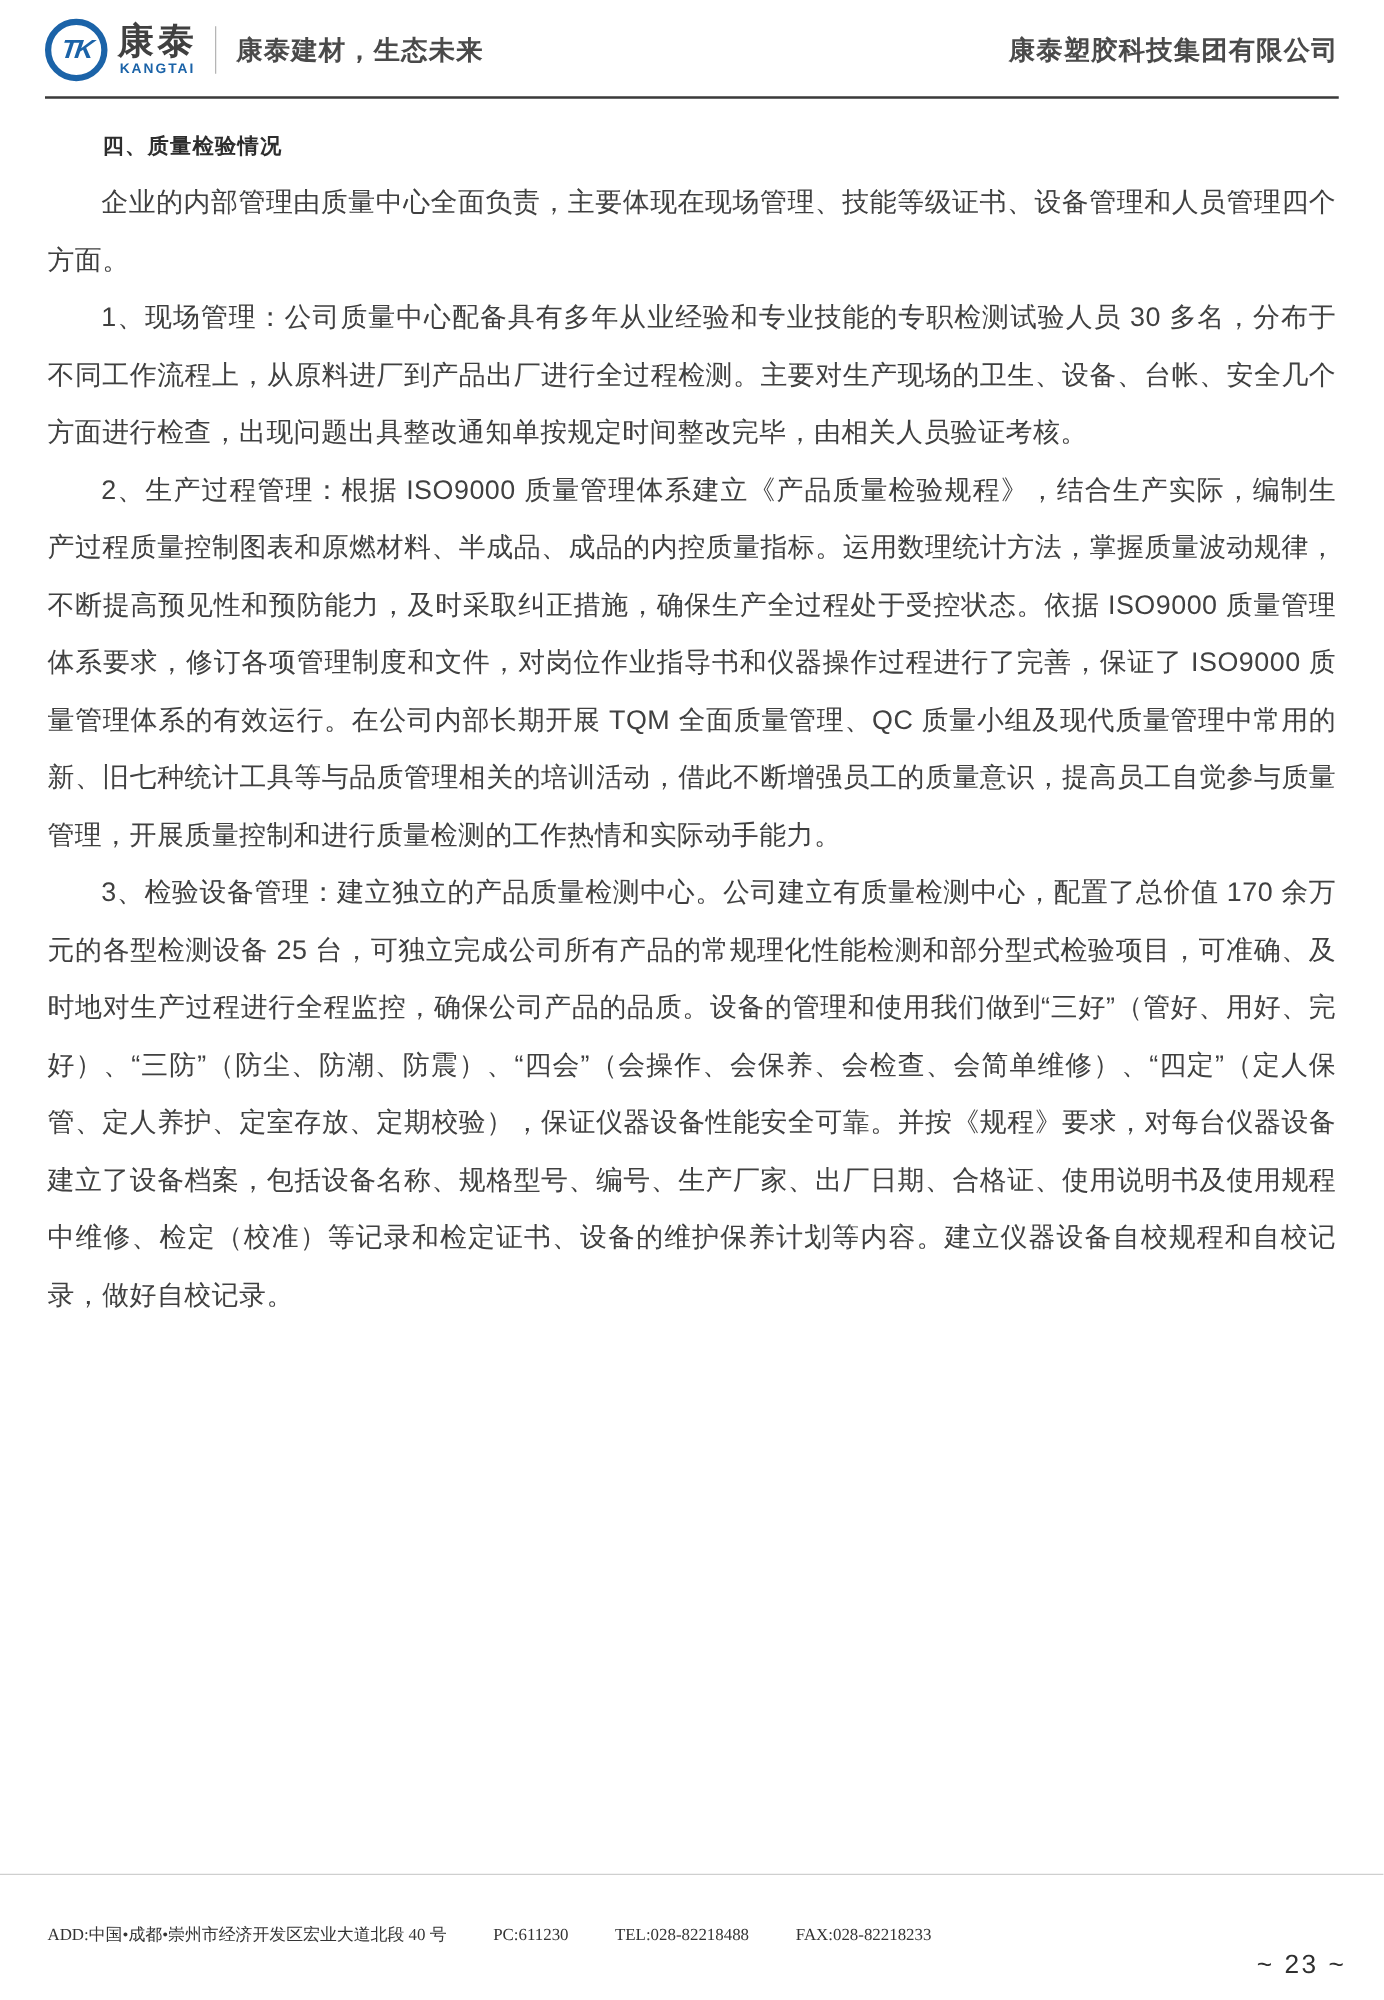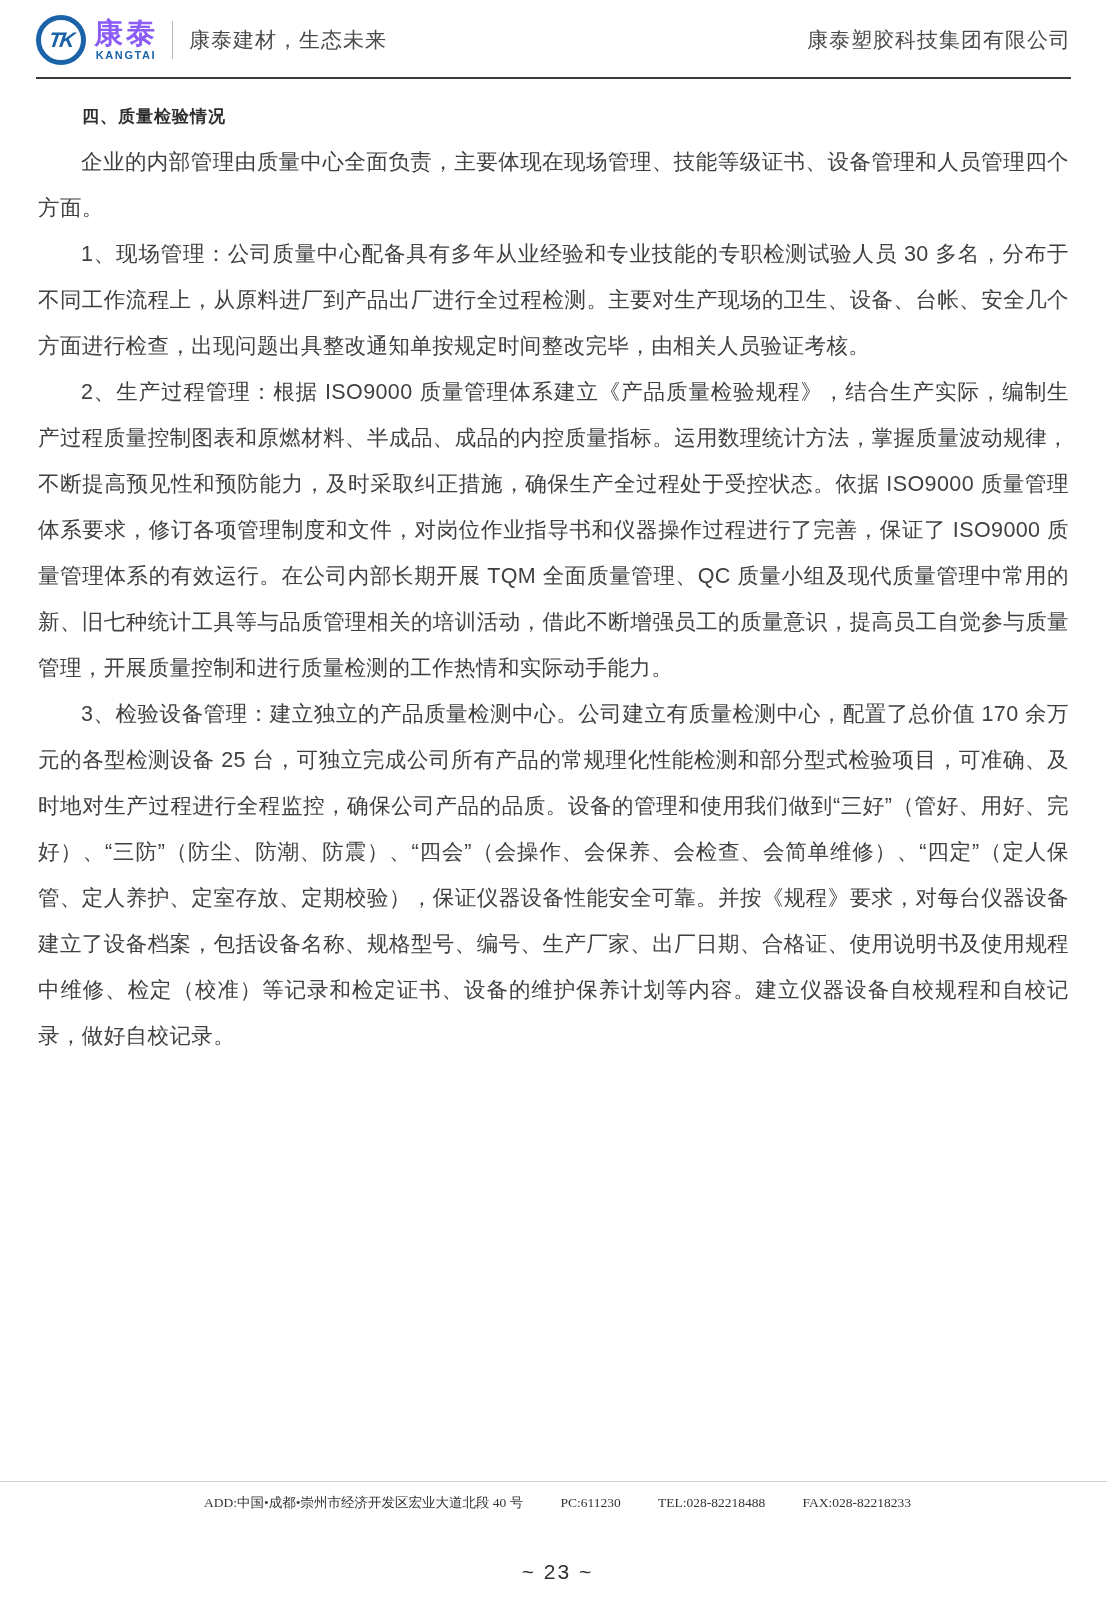--- a/index.html
+++ b/index.html
@@ -24,25 +24,25 @@
     border:5px solid #1b63a8;
     display:flex; align-items:center; justify-content:center;
     box-sizing:content-box;
   }
   .logo-tk {
     color:#1b63a8; font-weight:bold; font-style:italic;
     font-size:21px; letter-spacing:-2px;
     transform:skewX(-8deg);
   }
   .logotype { margin-left:8px; display:flex; flex-direction:column; align-items:center; line-height:1; }
-  .logotype-cn { color:#8b5cf6; font-weight:bold; font-size:29px; letter-spacing:3px; }
+  .logotype-cn { color:#404040; font-weight:bold; font-size:29px; letter-spacing:3px; }
   .logotype-en { color:#1b63a8; font-weight:bold; font-size:11px; letter-spacing:1.6px; margin-top:2px; }
   .brand-divider { width:1px; height:38px; background:#b5b5b5; margin:0 16px 0 14px; }
-  .slogan { color:#4a4a4a; font-weight:normal; font-size:21px; letter-spacing:1px; }
-  .company-name { color:#4a4a4a; font-weight:normal; font-size:21px; letter-spacing:1px; }
+  .slogan { color:#4a4a4a; font-weight:bold; font-size:21px; letter-spacing:1px; }
+  .company-name { color:#4a4a4a; font-weight:bold; font-size:21px; letter-spacing:1px; }
 
   
   .content {
     padding:12px 38px 0;
     color:#404040;
     font-size:21.5px;
     line-height:46px;
     text-align:justify;
   }
   .doc-title {
@@ -50,21 +50,21 @@
     color:#2e2e2e; font-size:17px; font-weight:bold;
     line-height:40px; letter-spacing:1px;
   }
   .content p { margin:0; text-indent:2em; letter-spacing:0.4px; }
 
   
   .footer {
     position:absolute; left:0; right:0; bottom:0;
     border-top:1px solid #cfcfcf;
     padding:12px 30px 16px 38px;
-    display:flex; align-items:center; justify-content:space-between;flex-direction:column;
+    display:flex; align-items:center; justify-content:space-between;
   }
   .footer-left {
     font-family:"Liberation Serif","DejaVu Serif",serif;
     color:#333333; font-size:13.5px; white-space:nowrap;
   }
   .footer-left span { margin-right:34px; }
   .footer-left span:last-child { margin-right:0; }
   .page-number {
     color:#2f2f2f; font-size:21px; letter-spacing:2px; white-space:nowrap;margin-top:48px;
   }

